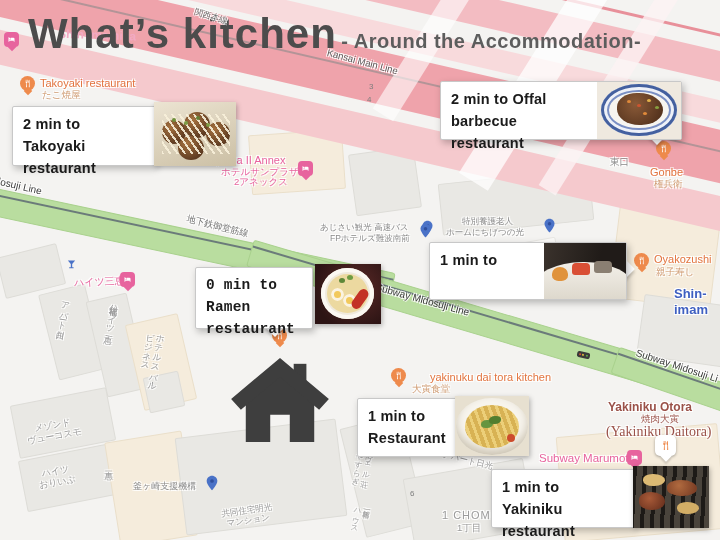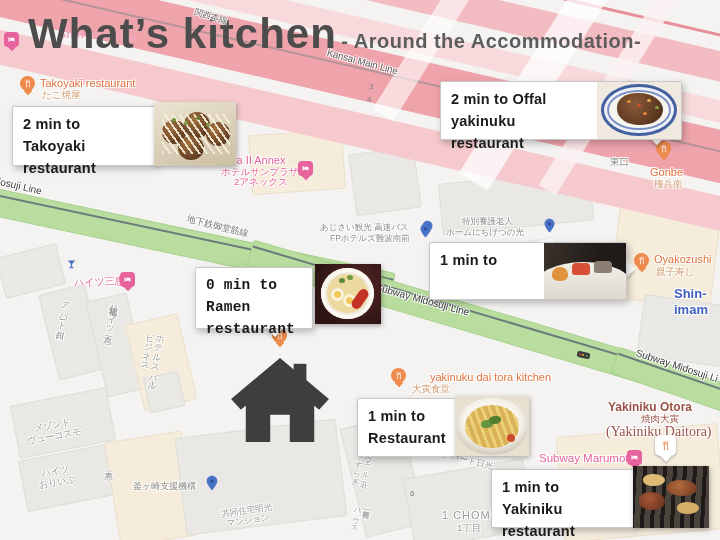--- a/index.html
+++ b/index.html
@@ -188,21 +188,21 @@
   <div class="lbl pink" style="left:168px;top:154px;font-size:11px;">Hotel Sunplaza II Annex</div>
   <div class="lbl pink" style="left:221px;top:166px;font-size:9.5px;">ホテルサンプラザ</div>
   <div class="lbl pink" style="left:234px;top:176px;font-size:9.5px;">2アネックス</div>
   <span class="pinbed" style="left:298px;top:161px;">
     <svg width="9" height="9" viewBox="0 0 24 24">
         <path fill="#fff" d="M4 6v12h2v-3h12v3h2v-8a3 3 0 0 0-3-3h-7v5H6V6H4zm3.5 5a1.8 1.8 0 1 0 0-3.6 1.8 1.8 0 0 0 0 3.6z"></path>
       </svg>
   </span>
 
   <div class="box" style="left:440px;top:81px;width:240px;height:57px;">
-    <div class="txt" style="flex:1;"><span>2 min to Offal</span><br><span>yakinuku restaurant</span></div>
+    <div class="txt" style="flex:1;"><span>2 min to Offal</span><br><span>barbecue restaurant</span></div>
     <div class="photo ph-offal" style="width:84px;">
       <i class="plate"></i>
         <i class="meat"></i>
         <i class="sp" style="left:30px;top:18px;"></i>
     </div>
   </div>
   <div class="ptr" style="left:650px;top:128px;"></div>
   <span class="pinfood" style="left:656px;top:141px;">
     <svg width="9" height="9" viewBox="0 0 24 24">
         <path fill="#fff" d="M7 2v6.5c0 1.2.8 2.1 1.8 2.4L8.3 22h2.4l-.5-11.1c1-.3 1.8-1.2 1.8-2.4V2h-1.6v5.2h-1V2H8.6v5.2h-1V2H7zm10.2 0c-1.8.6-3 3-3 5.5 0 1.9.7 3.3 1.8 3.9L15.5 22h2.4l-.7-20z"></path>

